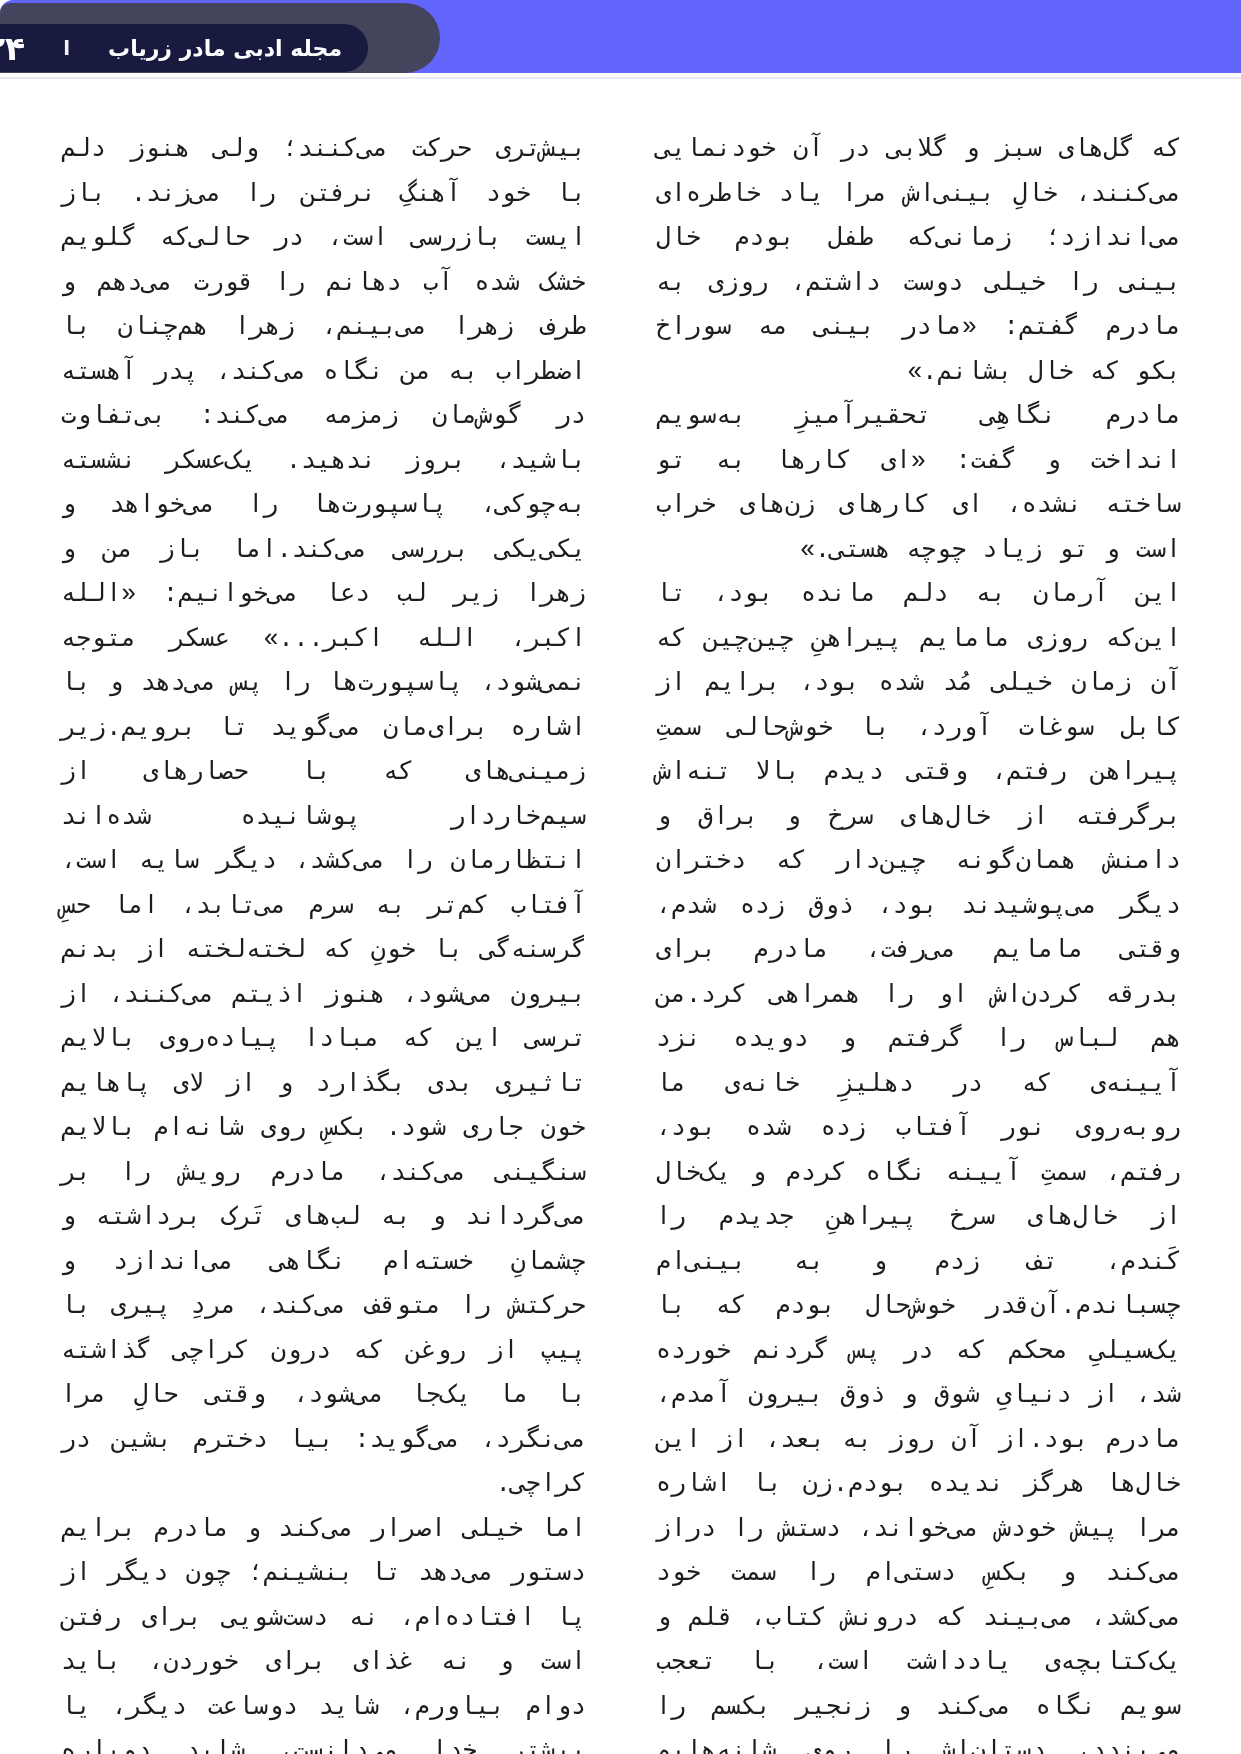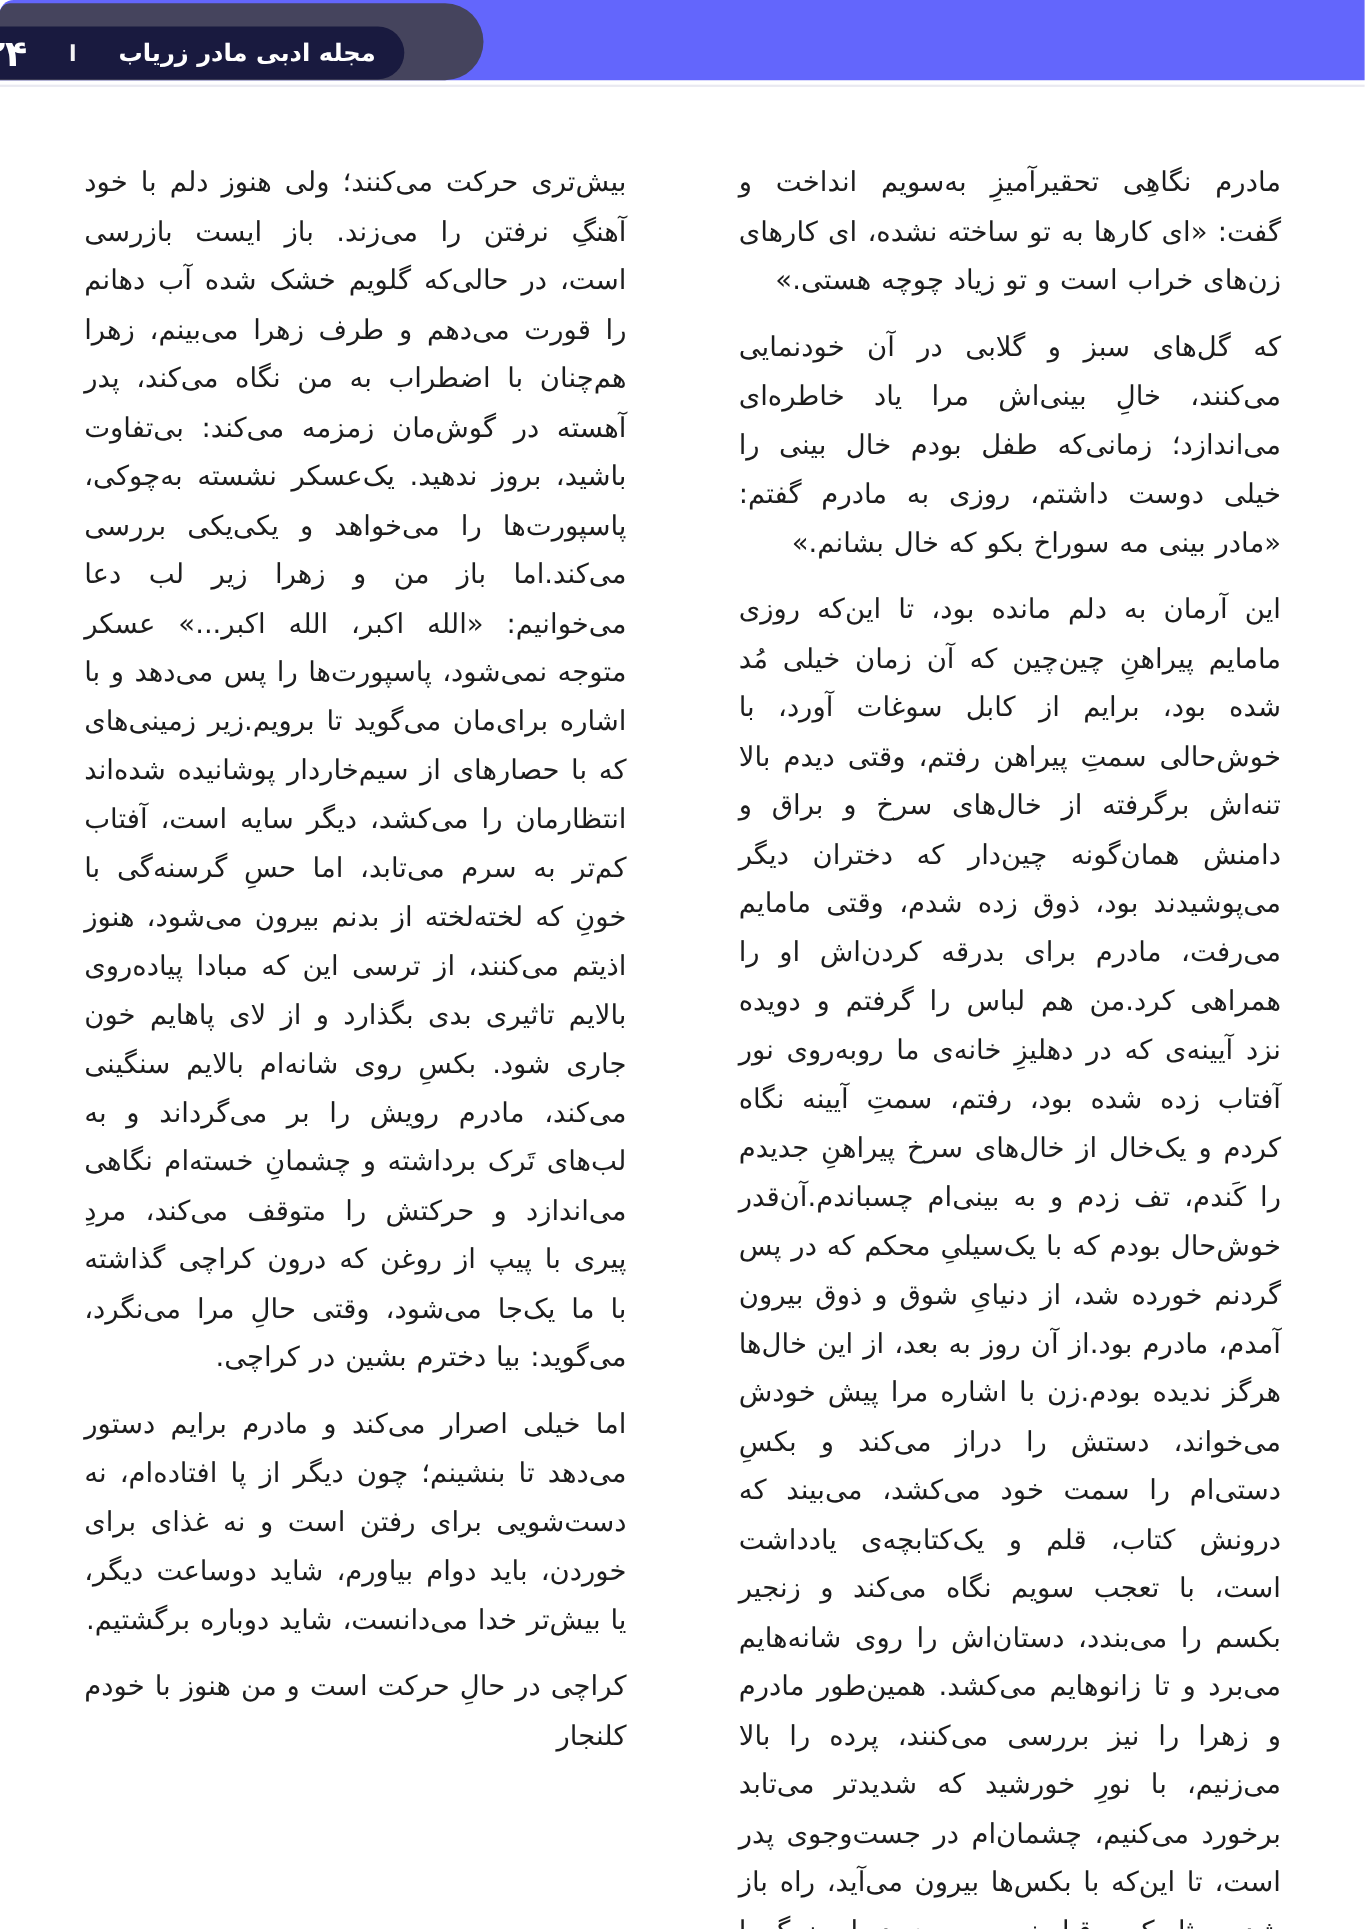--- a/index.html
+++ b/index.html
@@ -67,46 +67,47 @@
     display:flex;
     flex-direction:row;     
     gap:70px;
   }
   .col{
     width:525px;
     flex:0 0 525px;
     direction:rtl;
   }
   .col p{
-    margin:16px;
+    margin:0;
     font-size:25px;
     line-height:44.5px;
     color:#1d1d1d;
     text-align:justify;
     text-justify:inter-word;
     word-spacing:1px;
+    font-family:Liberation Mono, monospace;
   }
 </style>
 </head>
 <body>
 
 <header class="header">
   <div class="header-capsule"></div>
   <div class="header-pill">
     <span class="magazine-title">مجله ادبی مادر زریاب</span>
     <span class="header-sep">ا</span>
     <span class="page-number">۲۴</span>
   </div>
 </header>
 <div class="header-divider"></div>
 
 <main class="columns">
   <section class="col">
+    <p>که گل‌های سبز و گلابی در آن خودنمایی می‌کنند، خالِ بینی‌اش مرا یاد خاطره‌ای می‌اندازد؛ زمانی‌که طفل بودم خال بینی را خیلی دوست داشتم، روزی به مادرم گفتم: «مادر بینی مه سوراخ بکو که خال بشانم.»</p>
     <p>مادرم نگاهِی تحقیرآمیزِ به‌سویم انداخت و گفت: «ای کارها به تو ساخته نشده، ای کارهای زن‌های خراب است و تو زیاد چوچه هستی.»</p>
-    <p>که گل‌های سبز و گلابی در آن خودنمایی می‌کنند، خالِ بینی‌اش مرا یاد خاطره‌ای می‌اندازد؛ زمانی‌که طفل بودم خال بینی را خیلی دوست داشتم، روزی به مادرم گفتم: «مادر بینی مه سوراخ بکو که خال بشانم.»</p>
     <p>این آرمان به دلم مانده بود، تا این‌که روزی مامایم پیراهنِ چین‌چین که آن زمان خیلی مُد شده بود، برایم از کابل سوغات آورد، با خوش‌حالی سمتِ پیراهن رفتم، وقتی دیدم بالا تنه‌اش برگرفته از خال‌های سرخ و براق و دامنش همان‌گونه چین‌دار که دختران دیگر می‌پوشیدند بود، ذوق زده شدم، وقتی مامایم می‌رفت، مادرم برای بدرقه کردن‌اش او را همراهی کرد.من هم لباس را گرفتم و دویده نزد آیینه‌ی که در دهلیزِ خانه‌ی ما روبه‌روی نور آفتاب زده شده بود، رفتم، سمتِ آیینه نگاه کردم و یک‌خال از خال‌های سرخ پیراهنِ جدیدم را کَندم، تف زدم و به بینی‌ام چسباندم.آن‌قدر خوش‌حال بودم که با یک‌سیلیِ محکم که در پس گردنم خورده شد، از دنیایِ شوق و ذوق بیرون آمدم، مادرم بود.از آن روز به بعد، از این خال‌ها هرگز ندیده بودم.زن با اشاره مرا پیش خودش می‌خواند، دستش را دراز می‌کند و بکسِ دستی‌ام را سمت خود می‌کشد، می‌بیند که درونش کتاب، قلم و یک‌کتابچه‌ی یادداشت است، با تعجب سویم نگاه می‌کند و زنجیر بکسم را می‌بندد، دستان‌اش را روی شانه‌هایم می‌برد و تا زانوهایم می‌کشد. همین‌طور مادرم و زهرا را نیز بررسی می‌کنند، پرده را بالا می‌زنیم، با نورِ خورشید که شدیدتر می‌تابد برخورد می‌کنیم، چشمان‌ام در جست‌وجوی پدر است، تا این‌که با بکس‌ها بیرون می‌آید، راه باز شده، مثلِ کمی قبل نیست، روی دیوارِ بزرگ با خطی نستعلیق نوشته شده: طور خم. دیگر پاهایم با جسارت</p>
   </section>
   <section class="col">
     <p>بیش‌تری حرکت می‌کنند؛ ولی هنوز دلم با خود آهنگِ نرفتن را می‌زند. باز ایست بازرسی است، در حالی‌که گلویم خشک شده آب دهانم را قورت می‌دهم و طرف زهرا می‌بینم، زهرا هم‌چنان با اضطراب به من نگاه می‌کند، پدر آهسته در گوش‌مان زمزمه می‌کند: بی‌تفاوت باشید، بروز ندهید. یک‌عسکر نشسته به‌چوکی، پاسپورت‌ها را می‌خواهد و یکی‌یکی بررسی می‌کند.اما باز من و زهرا زیر لب دعا می‌خوانیم: «الله اکبر، الله اکبر...» عسکر متوجه نمی‌شود، پاسپورت‌ها را پس می‌دهد و با اشاره برای‌مان می‌گوید تا برویم.زیر زمینی‌های که با حصارهای از سیم‌خاردار پوشانیده شده‌اند انتظارمان را می‌کشد، دیگر سایه است، آفتاب کم‌تر به سرم می‌تابد، اما حسِ گرسنه‌گی با خونِ که لخته‌لخته از بدنم بیرون می‌شود، هنوز اذیتم می‌کنند، از ترسی این که مبادا پیاده‌روی بالایم تاثیری بدی بگذارد و از لای پاهایم خون جاری شود. بکسِ روی شانه‌ام بالایم سنگینی می‌کند، مادرم رویش را بر می‌گرداند و به لب‌های تَرک برداشته و چشمانِ خسته‌ام نگاهی می‌اندازد و حرکتش را متوقف می‌کند، مردِ پیری با پیپ از روغن که درون کراچی گذاشته با ما یک‌جا می‌شود، وقتی حالِ مرا می‌نگرد، می‌گوید: بیا دخترم بشین در کراچی.</p>
     <p>اما خیلی اصرار می‌کند و مادرم برایم دستور می‌دهد تا بنشینم؛ چون دیگر از پا افتاده‌ام، نه دست‌شویی برای رفتن است و نه غذای برای خوردن، باید دوام بیاورم، شاید دوساعت دیگر، یا بیش‌تر خدا می‌دانست، شاید دوباره برگشتیم.</p>
     <p>کراچی در حالِ حرکت است و من هنوز با خودم کلنجار</p>
   </section>
 </main>
 
 </body></html>

